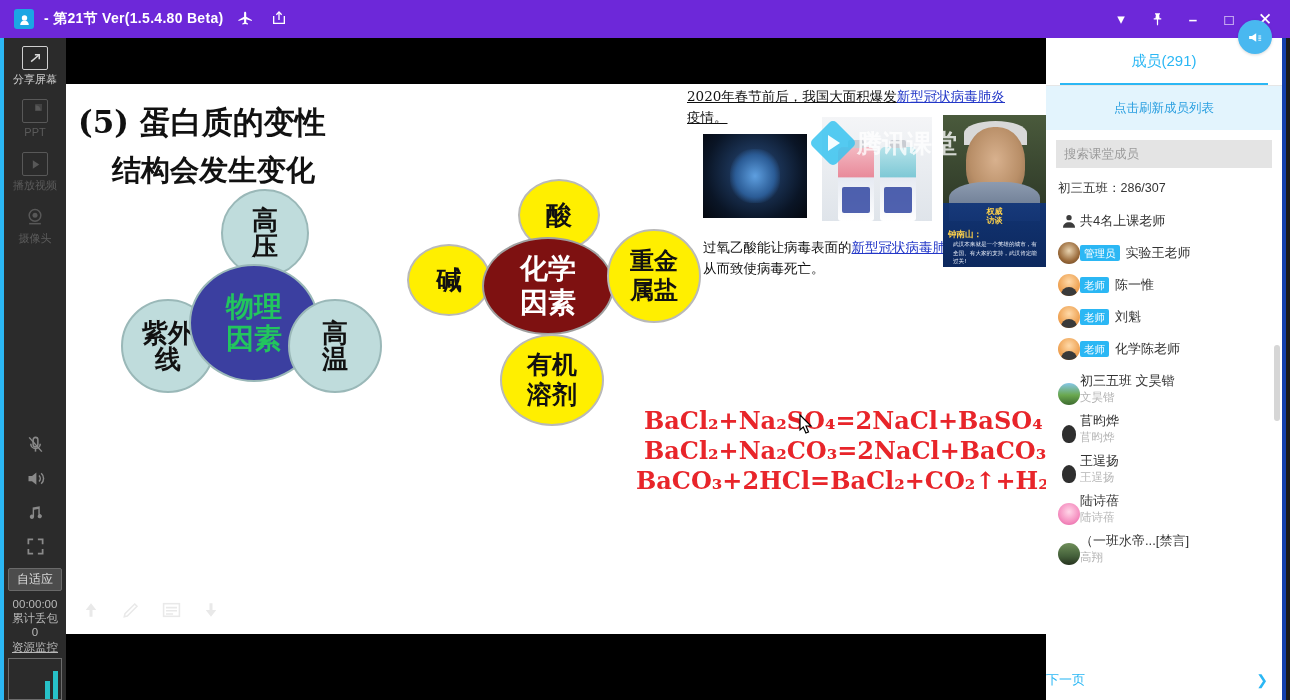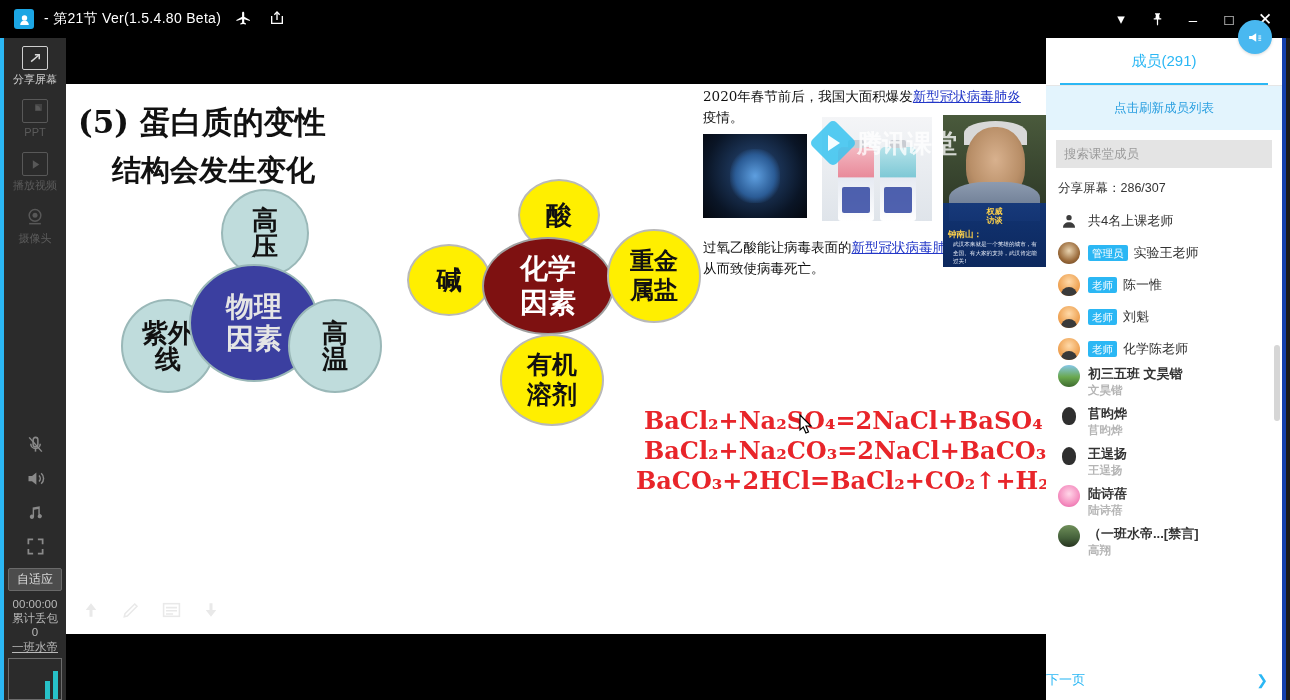--- a/index.html
+++ b/index.html
@@ -12,22 +12,22 @@
   #app {
     position: relative;
     width: 1290px; height: 700px;
     background: #1c1c1c;
   }
 
   
   .titlebar {
     position: absolute; left: 0; top: 0;
     width: 1290px; height: 38px;
-    background: #000000;
-    display: flex; align-items: center;
+    background: #6d28d9;
+    display: flex; align-items: center; font-weight: bold;
   }
   .tb-left { display: flex; align-items: center; padding-left: 14px; gap: 10px; }
   .tb-logo {
     width: 20px; height: 20px; border-radius: 3px;
     background: #1ca6e4;
     display: flex; align-items: center; justify-content: center;
     color: #fff; font-size: 13px; line-height: 1;
   }
   .tb-title {
     color: #ffffff; font-size: 14px; letter-spacing: .3px;
@@ -139,21 +139,21 @@
     text-align: center;
     font-family: "DejaVu Serif", "Liberation Serif", serif;
     font-weight: bold;
     line-height: 1.0;
     border-radius: 50%;
   }
   .bub.phys {
     background: #bfdcdc; border: 2px solid #9ab8b8; color: #111;
   }
   .bub.physcore {
-    background: #3b3fa0; border: 2px solid #9ab8b8; color: #e5e5e5;
+    background: #3b3fa0; border: 2px solid #9ab8b8; color: #22c55e;
   }
   .bub.chem {
     background: #ffef00; border: 2px solid #b9b9b9; color: #111;
   }
   .bub.chemcore {
     background: #7e1111; border: 2px solid #9f9f9f; color: #fff;
   }
 
   .eq {
     position: absolute;
@@ -325,24 +325,24 @@
   .p-search::placeholder { color: #9b9b9b; }
   .p-count {
     padding: 12px 12px 8px 12px;
     font-size: 12.5px; color: #333;
   }
   .p-list {
     flex: 1; overflow: hidden; position: relative;
     padding: 0 6px 0 12px;
   }
   .p-row {
-    display: flex; align-items: center; gap: 8px;
+    display: flex; align-items: center; gap: 0;
     height: 32px; cursor: pointer;
   }
-  .p-row.two { height: 40px; align-items: flex-start; font-weight: bold; }
+  .p-row.two { height: 40px; align-items: flex-end; }
   .avatar {
     width: 22px; height: 22px; border-radius: 50%;
     flex: 0 0 22px; position: relative; overflow: hidden;
     background: #cfcfcf;
   }
   .av-teacher { background: radial-gradient(circle at 50% 35%, #ffd9a8 0%, #f0a85c 55%, #e8852e 100%); }
   .av-teacher::after {
     content: ""; position: absolute; left: 3px; bottom: 0;
     width: 16px; height: 9px; background: #3a3a3a;
     border-radius: 8px 8px 0 0;
@@ -509,21 +509,21 @@
           <path d="M21 15v6h-6"></path>
       </svg>
     </div>
 
     <div class="lb-adapt">自适应</div>
 
     <div class="lb-stats">
       <div>00:00:00</div>
       <div>累计丢包</div>
       <div>0</div>
-      <div class="u">一班水帝</div>
+      <div class="u">资源监控</div>
     </div>
     <div class="lb-monitor">
       <div class="bar" style="left:36px;height:18px;"></div>
       <div class="bar" style="left:44px;height:28px;"></div>
     </div>
   </div>
 
   <div class="stage">
     <div class="slide">
 
@@ -571,21 +571,21 @@
       <div class="eq" style="left:578px;top:322px;font-size:24px;">BaCl₂+Na₂SO₄=2NaCl+BaSO₄↓</div>
       <div class="eq" style="left:578px;top:352px;font-size:24px;">BaCl₂+Na₂CO₃=2NaCl+BaCO₃↓</div>
       <div class="eq" style="left:570px;top:382px;font-size:24px;">BaCO₃+2HCl=BaCl₂+CO₂↑+H₂O</div>
 
       <div class="cursor-arrow" style="left:733px;top:330px;">
         <svg width="14" height="20" viewBox="0 0 14 20">
           <path d="M1 1l11 11h-5l2.5 6-2.6 1-2.6-6L1 16z" fill="#fff" stroke="#000" stroke-width="1.2"></path>
         </svg>
       </div>
 
-      <div class="news-text" style="left:637px;top:2px;width:340px;">
+      <div class="news-text" style="left:621px;top:2px;width:340px;text-decoration:underline;">
         <span>2020年春节前后，我国大面积爆发</span><span class="hl">新型冠状病毒肺炎</span>
         <div>疫情。</div>
       </div>
 
       <div class="news-text" style="left:637px;top:153px;width:330px;">
         <span>过氧乙酸能让病毒表面的</span><span class="hl">新型冠状病毒肺炎</span><span>，</span>
         <div>从而致使病毒死亡。</div>
       </div>
 
       <div class="news-img img-lungs" style="left:637px;top:50px;width:104px;height:84px;"></div>
@@ -657,21 +657,21 @@
 
     <div class="p-tabs">
       <div class="p-tab active">成员(291)</div>
     </div>
 
     <div class="p-refresh">点击刷新成员列表</div>
 
     <input class="p-search" type="text" placeholder="搜索课堂成员" style="">
 
     <div class="p-count">
-      <span>分享屏幕：</span><span>286/307</span>
+      <span>初三五班：</span><span>286/307</span>
     </div>
 
     <div class="p-list">
 
       <div class="p-row">
         <div class="icon-group">
           <svg width="16" height="16" viewBox="0 0 24 24" fill="currentColor">
             <circle cx="12" cy="7" r="4"></circle>
               <path d="M3 22c0-5 4-8 9-8s9 3 9 8z"></path>
           </svg>

